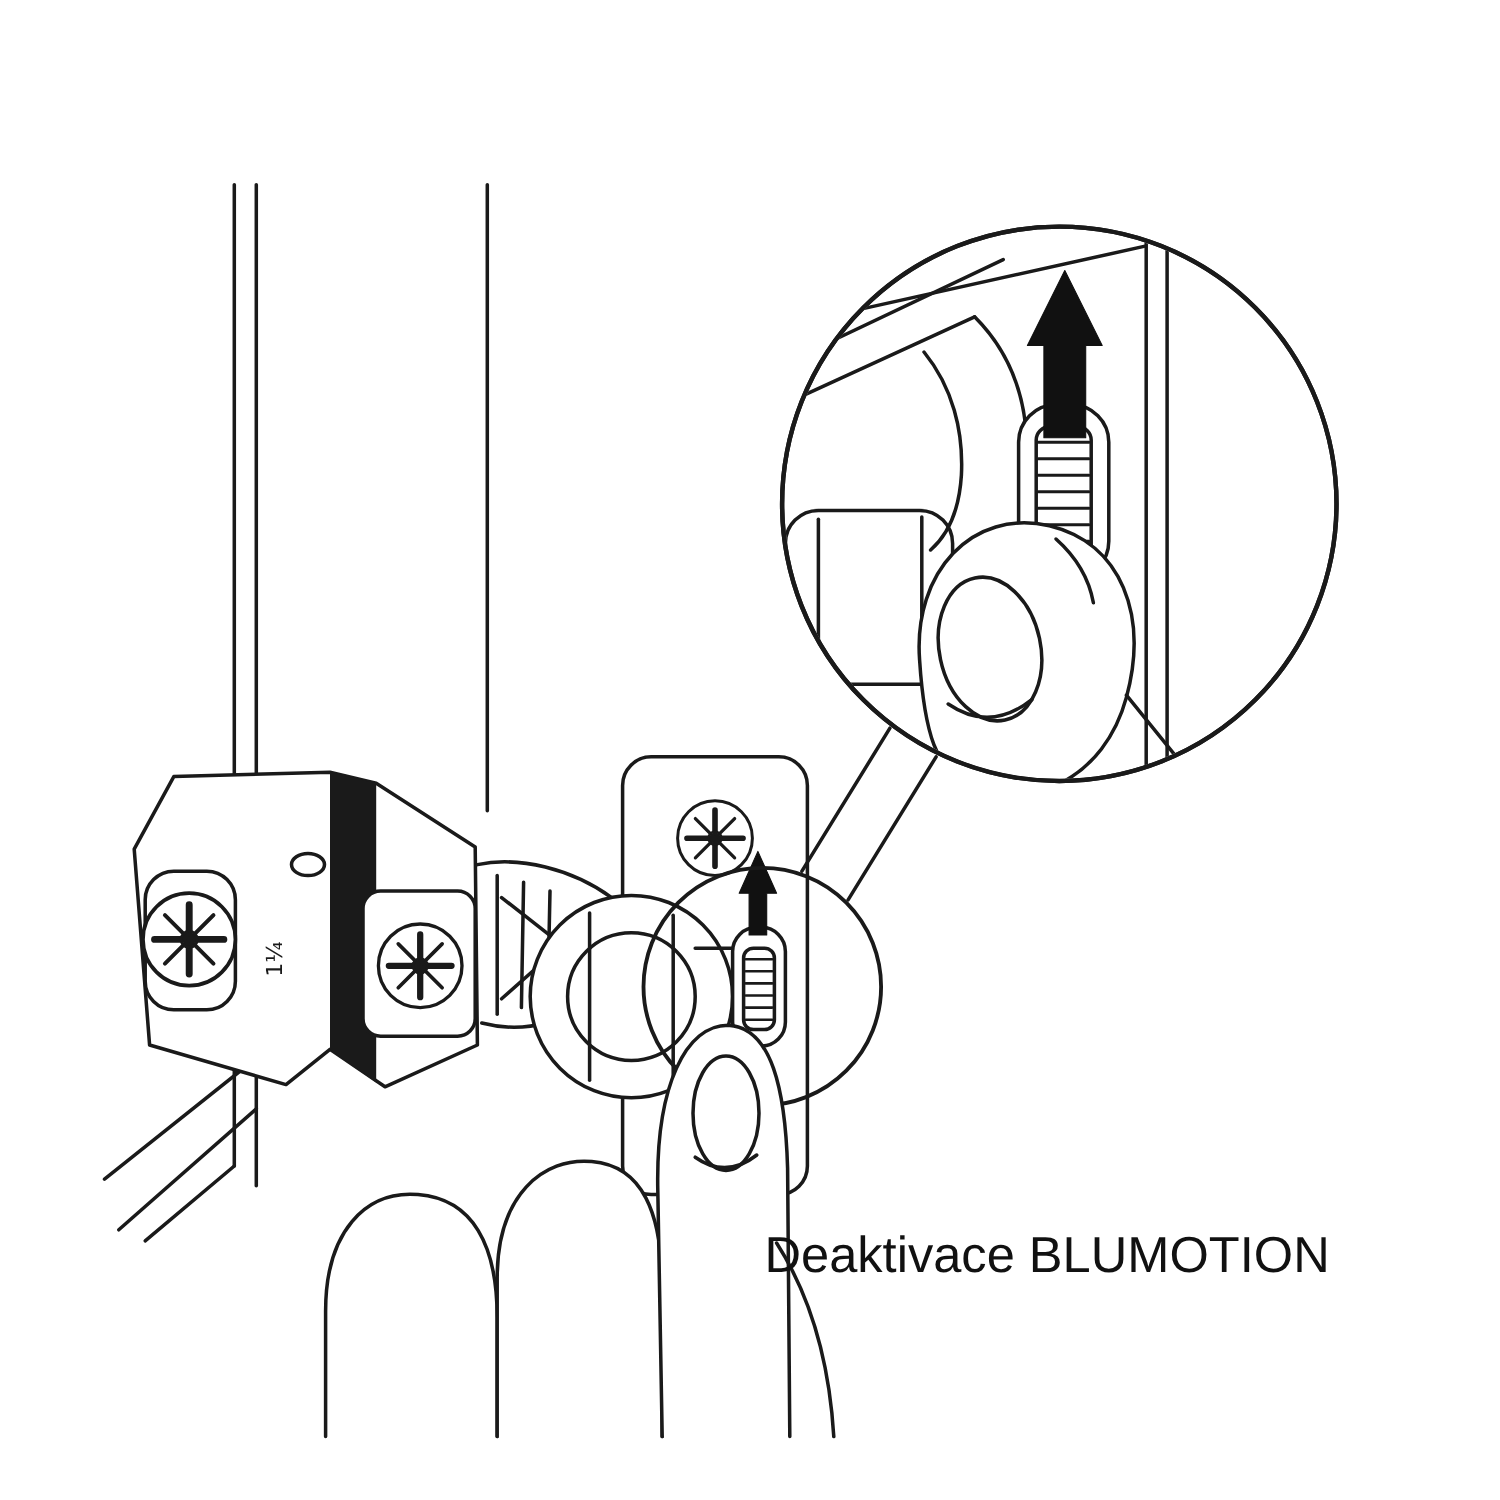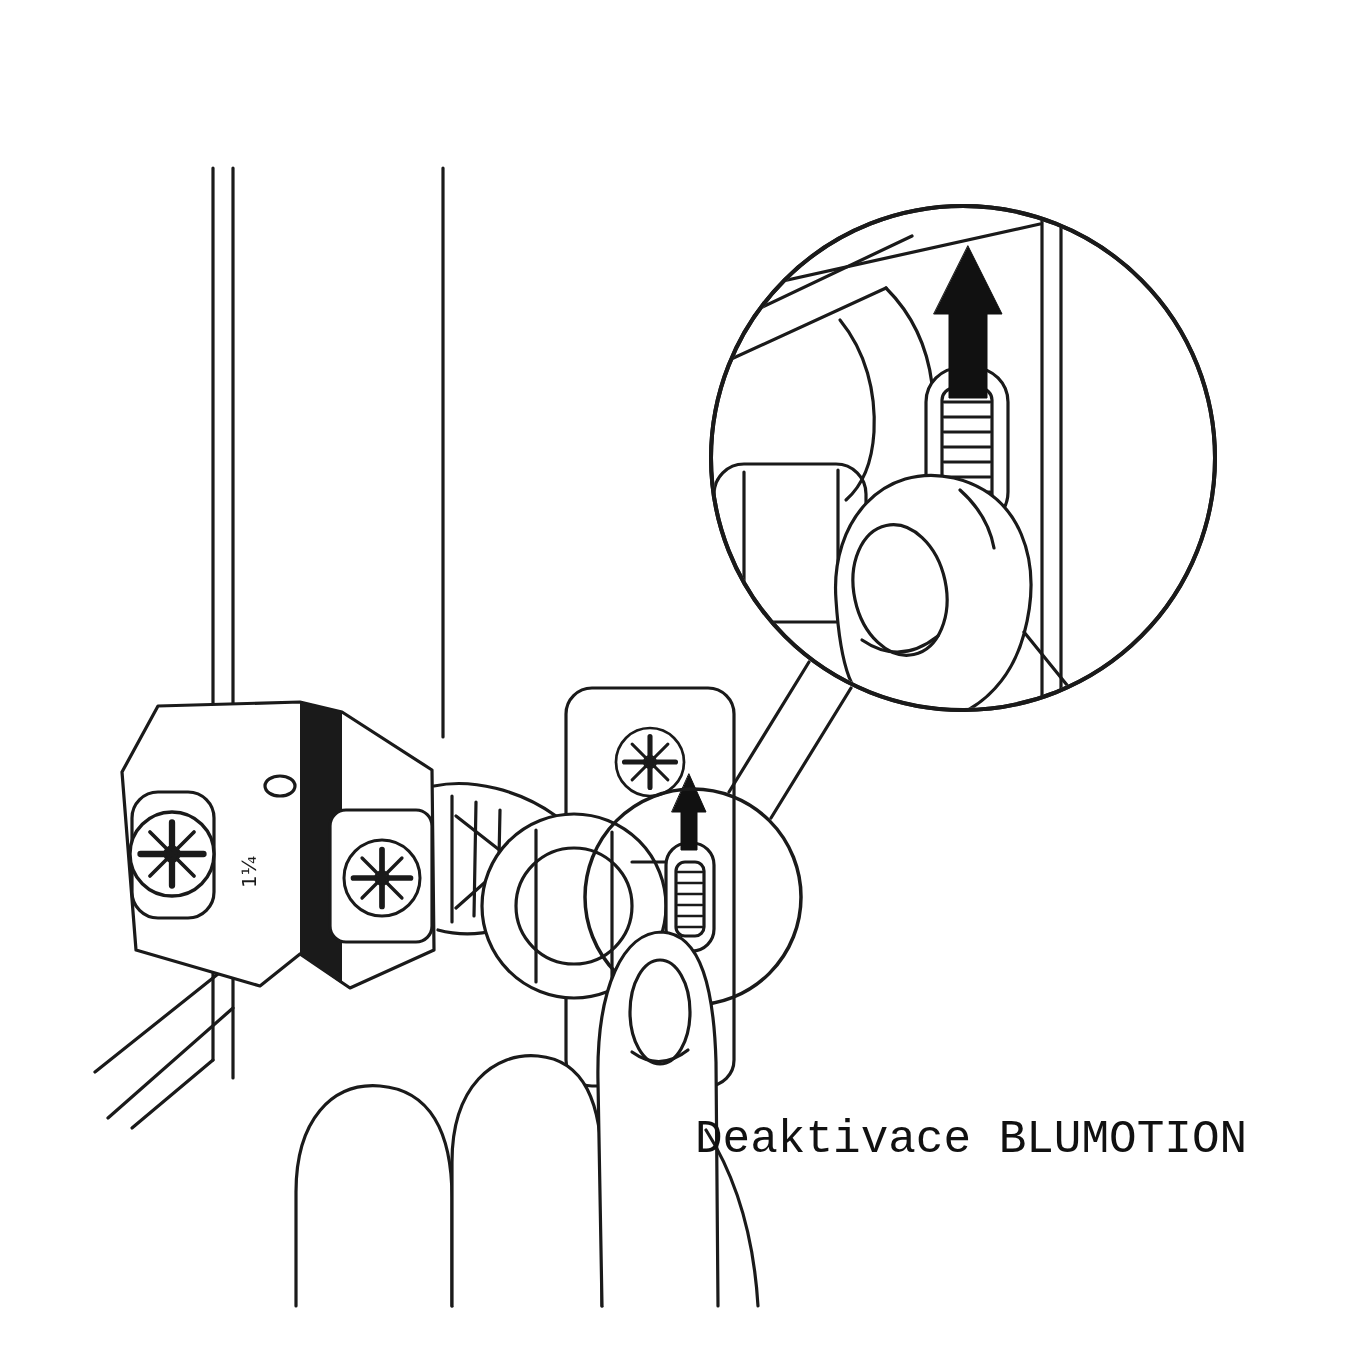--- a/index.html
+++ b/index.html
@@ -11,21 +11,21 @@
     font-family:"DejaVu Sans", sans-serif;
   }
   .stage svg{position:absolute;left:0;top:0;}
   .caption{
     position:absolute;
     left:695px;top:1116px;
     font-size:46px;
     line-height:1.05;
     color:#111111;
     white-space:nowrap;
-    font-family:Liberation Mono, monospace;
+    font-family:Liberation Sans, sans-serif;
   }
 </style>
 </head>
 <body>
 
 <div class="stage">
 
 <svg width="1364" height="1364" viewBox="0 0 1364 1364">
   <defs>
     <g id="screw" stroke="#1a1a1a" fill="none" stroke-linecap="round">

